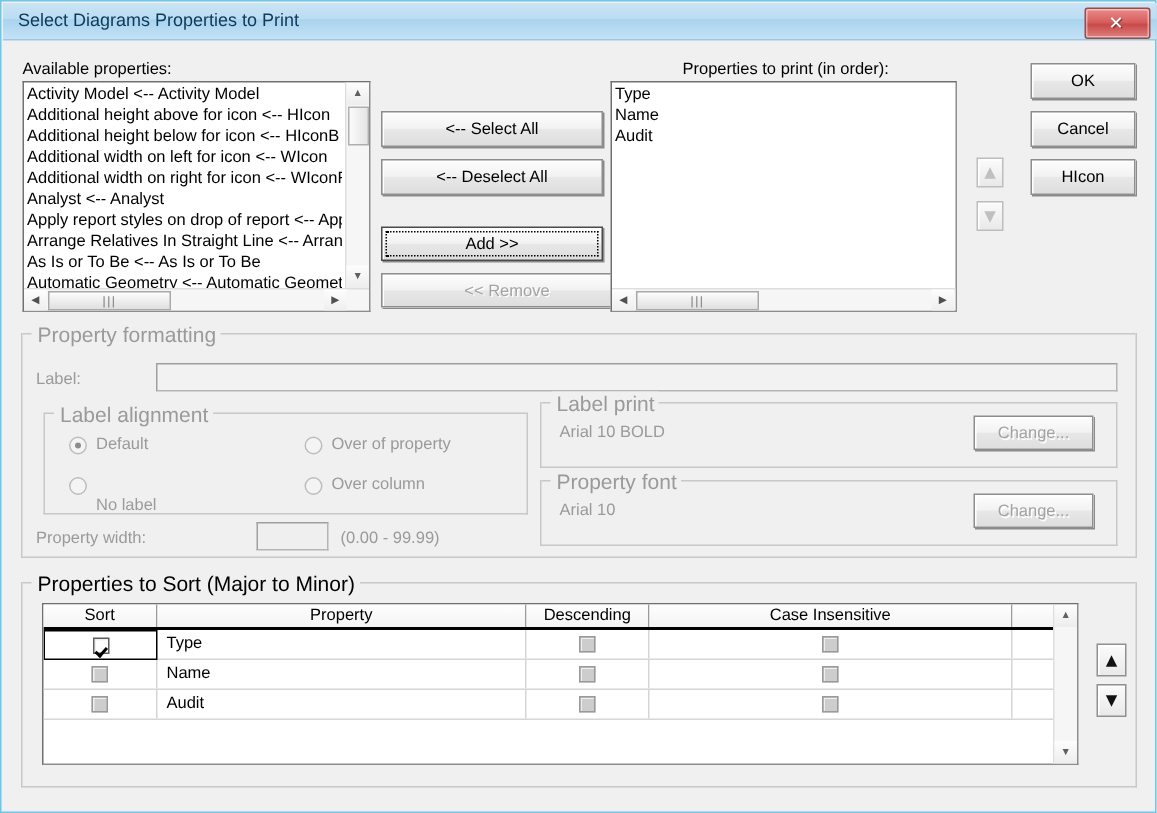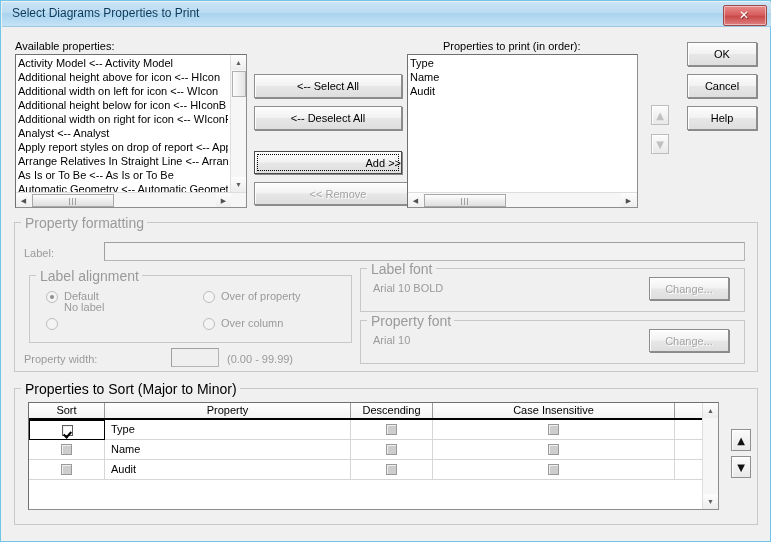--- a/index.html
+++ b/index.html
@@ -177,22 +177,22 @@
     </div>
   </div>
 
   <div class="lbl" style="left:14px;top:39px;">
     <span>Available properties:</span>
   </div>
   <div class="listbox" style="left:14px;top:53px;width:232px;height:154px;">
     <div class="listitems" id="availItems">
         <div class="nowrap">Activity Model &lt;-- Activity Model</div>
         <div class="nowrap">Additional height above for icon &lt;-- HIcon</div>
+        <div class="nowrap">Additional height below for icon &lt;-- HIconB</div>
         <div class="nowrap">Additional width on left for icon &lt;-- WIcon</div>
-        <div class="nowrap">Additional height below for icon &lt;-- HIconB</div>
         <div class="nowrap">Additional width on right for icon &lt;-- WIconR</div>
         <div class="nowrap">Analyst &lt;-- Analyst</div>
         <div class="nowrap">Apply report styles on drop of report &lt;-- Apply</div>
         <div class="nowrap">Arrange Relatives In Straight Line &lt;-- Arrange</div>
         <div class="nowrap">As Is or To Be &lt;-- As Is or To Be</div>
         <div class="nowrap">Automatic Geometry &lt;-- Automatic Geometry</div>
         <div class="nowrap">Balance</div>
       </div>
     <div class="vsb" style="top:0;height:137px;">
       <div class="arr up">▲</div>
@@ -205,29 +205,29 @@
       <div class="arr rt" style="right:15px;">▶</div>
     </div>
   </div>
 
   <div class="btn" style="left:253px;top:73px;width:148px;height:24px;line-height:23px;">
     <span>&lt;-- Select All</span>
   </div>
   <div class="btn" style="left:253px;top:105px;width:148px;height:24px;line-height:23px;">
     <span>&lt;-- Deselect All</span>
   </div>
-  <div class="btn defaultbtn" style="left:253px;top:150px;width:148px;height:23px;line-height:22px;text-align:right;">
+  <div class="btn defaultbtn" style="left:253px;top:150px;width:148px;height:23px;line-height:22px;">
     <span>Add &gt;&gt;</span>
     <div class="focusring"></div>
   </div>
   <div class="btn dis" style="left:253px;top:181px;width:168px;height:23px;line-height:22px;">
     <span>&lt;&lt; Remove</span>
   </div>
 
-  <div class="lbl" style="left:406px;top:39px;padding-left:36px;">
+  <div class="lbl" style="left:418px;top:39px;padding-left:36px;">
     <span>Properties to print (in order):</span>
   </div>
   <div class="listbox" style="left:406px;top:53px;width:231px;height:154px;">
     <div class="listitems" id="printItems" style="right:2px;">
         <div class="nowrap">Type</div>
         <div class="nowrap">Name</div>
         <div class="nowrap">Audit</div>
       </div>
     <div class="hsb" style="height:15px;">
       <div class="arr lt">◀</div>
@@ -243,21 +243,21 @@
     <span>▼</span>
   </div>
 
   <div class="btn" style="left:686px;top:41px;width:70px;height:24px;line-height:23px;">
     <span>OK</span>
   </div>
   <div class="btn" style="left:686px;top:73px;width:70px;height:24px;line-height:23px;">
     <span>Cancel</span>
   </div>
   <div class="btn" style="left:686px;top:105px;width:70px;height:24px;line-height:23px;">
-    <span>Help</span>
+    <span>HIcon</span>
   </div>
 
   <div class="group" style="left:13px;top:221px;width:744px;height:150px;">
     <div class="gtopL"></div>
     <div class="gtopR" style="left:104px;right:0;"></div>
     <div class="gtitle">Property formatting</div>
 
     <div class="lbl dis" style="left:9px;top:25px;">
       <span>Label:</span>
     </div>
@@ -272,42 +272,42 @@
       <div class="lbl dis" style="left:34px;top:15px;">
         <span>Default</span>
       </div>
 
       <div class="radio" style="left:173px;top:16px;"></div>
       <div class="lbl dis" style="left:191px;top:15px;">
         <span>Over of property</span>
       </div>
 
       <div class="radio" style="left:16px;top:43px;"></div>
-      <div class="lbl dis" style="left:34px;top:26px;">
+      <div class="lbl dis" style="left:34px;top:56px;">
         <span>No label</span>
       </div>
 
       <div class="radio" style="left:173px;top:43px;"></div>
       <div class="lbl dis" style="left:191px;top:42px;">
         <span>Over column</span>
       </div>
     </div>
 
     <div class="lbl dis" style="left:9px;top:131px;">
       <span>Property width:</span>
     </div>
     <div class="input" style="left:156px;top:126px;width:48px;height:19px;background:#efefef;"></div>
     <div class="lbl dis" style="left:212px;top:131px;">
       <span>(0.00 - 99.99)</span>
     </div>
 
     <div class="group" style="left:345px;top:46px;width:385px;height:44px;">
       <div class="gtopL"></div>
       <div class="gtopR" style="left:69px;right:0;"></div>
-      <div class="gtitle">Label font</div>
+      <div class="gtitle">Label print</div>
       <div class="lbl dis" style="left:12px;top:14px;">
         <span>Arial 10 BOLD</span>
       </div>
       <div class="btn dis" style="left:288px;top:9px;width:80px;height:23px;line-height:22px;">
         <span>Change...</span>
       </div>
     </div>
 
     <div class="group" style="left:345px;top:98px;width:385px;height:44px;">
       <div class="gtopL"></div>

